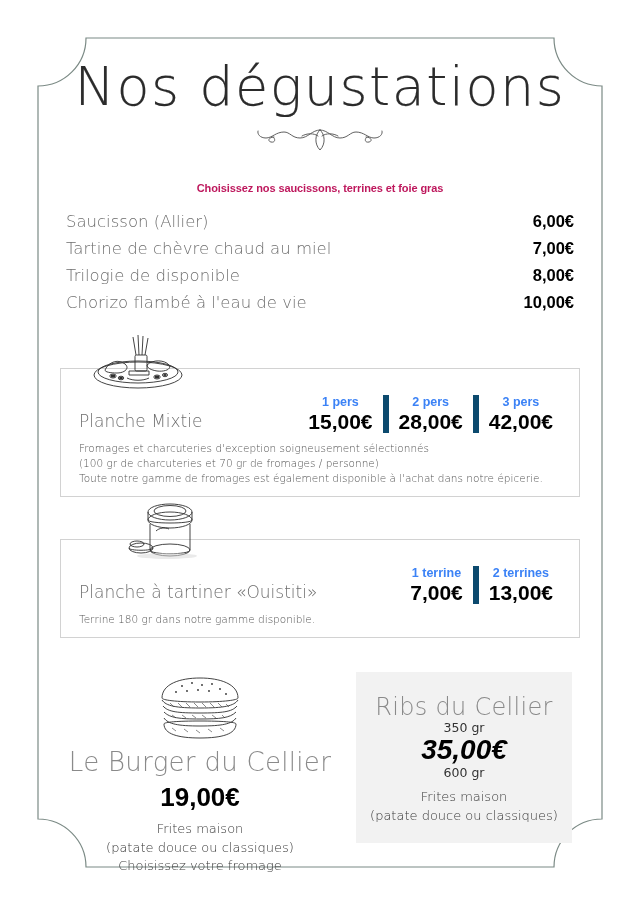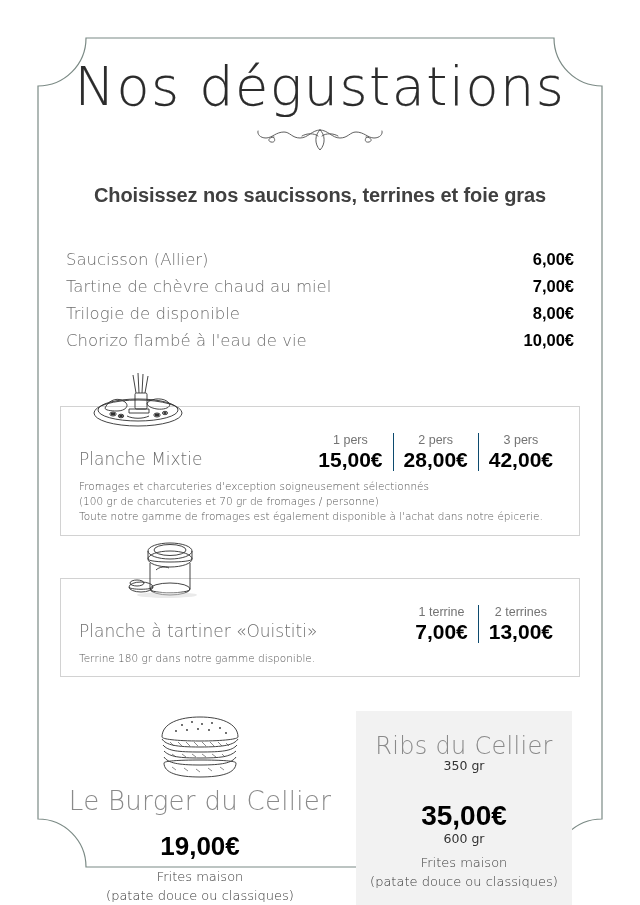--- a/index.html
+++ b/index.html
@@ -48,31 +48,31 @@
     -webkit-text-stroke: 0.15px #2b2b2b;
   }
   .flourish {
     margin: 6px auto 0;
     display: block;
   }
 
   
   .subtitle {
     text-align: center;
-    font-size: 20px;
+    font-size: 11px;
     font-weight: bold;
     line-height: 1.5;
-    color: #404040;
+    color: #be185d;
     margin-top: 26px;
     letter-spacing: -0.1px;
   }
 
   
   .price-list {
-    margin: 40px 28px 0 28px;
+    margin: 15px 28px 0 28px;
   }
   .price-row {
     display: flex;
     align-items: baseline;
     justify-content: space-between;
     margin-bottom: 8px;
   }
   .price-row .name {
     font-size: 16.5px;
     font-weight: 300;
@@ -119,25 +119,25 @@
   }
   .tier-table {
     display: flex;
     align-items: flex-end;
   }
   .tier {
     text-align: center;
     padding: 0 10px;
     position: relative;
   }
-  .tier + .tier { border-left: 1px solid #0c4a6e; }
+  .tier + .tier { border-left: 6px solid #0c4a6e; }
   .tier-label {
     font-size: 12.5px;
-    font-weight: normal;
-    color: #737373;
+    font-weight: bold;
+    color: #3b82f6;
     margin-bottom: 2px;
     white-space: nowrap;
   }
   .tier-price {
     font-size: 21px;
     font-weight: bold;
     color: #000;
     white-space: nowrap;
     line-height: 1.05;
   }
@@ -167,21 +167,21 @@
     font-weight: 300;
     color: #8a8a8a;
     font-family: "DejaVu Sans", sans-serif;
     letter-spacing: 0.3px;
     line-height: 1.1;
   }
   .dish-price {
     font-size: 26px;
     font-weight: bold;
     color: #000;
-    margin-top: 16px;
+    margin-top: 6px;
     line-height: 1.1;
   }
   .dish-weight {
     font-size: 12.5px;
     color: #333;
     margin-top: -1px;
     font-family: "DejaVu Sans", sans-serif;
   }
   .dish-note {
     font-size: 13px;
@@ -195,21 +195,21 @@
   .ribs-col {
     width: 216px;
     margin-left: 12px;
     background: #f2f2f2;
     text-align: center;
     padding: 22px 8px 18px 8px;
     box-sizing: border-box;
   }
   .ribs-col .dish-name { font-size: 24px; }
   .ribs-col .dish-price { font-size: 28px; margin-top: 10px; }
-  .ribs-col .dish-price.second { margin-top: 28px; }
+  .ribs-col .dish-price.second { margin-top: 0; font-style: italic; }
 </style>
 </head>
 <body>
 
 <svg id="frame-svg" viewBox="0 0 640 905">
   <path d="M 38,86 A 48,48 0 0 0 86,38 L 554,38 A 48,48 0 0 0 602,86
            L 602,819 A 48,48 0 0 0 554,867 L 86,867 A 48,48 0 0 0 38,819 Z" fill="none" stroke="#7b8a85" stroke-width="1.2"></path>
 </svg>
 
 <div class="page">

